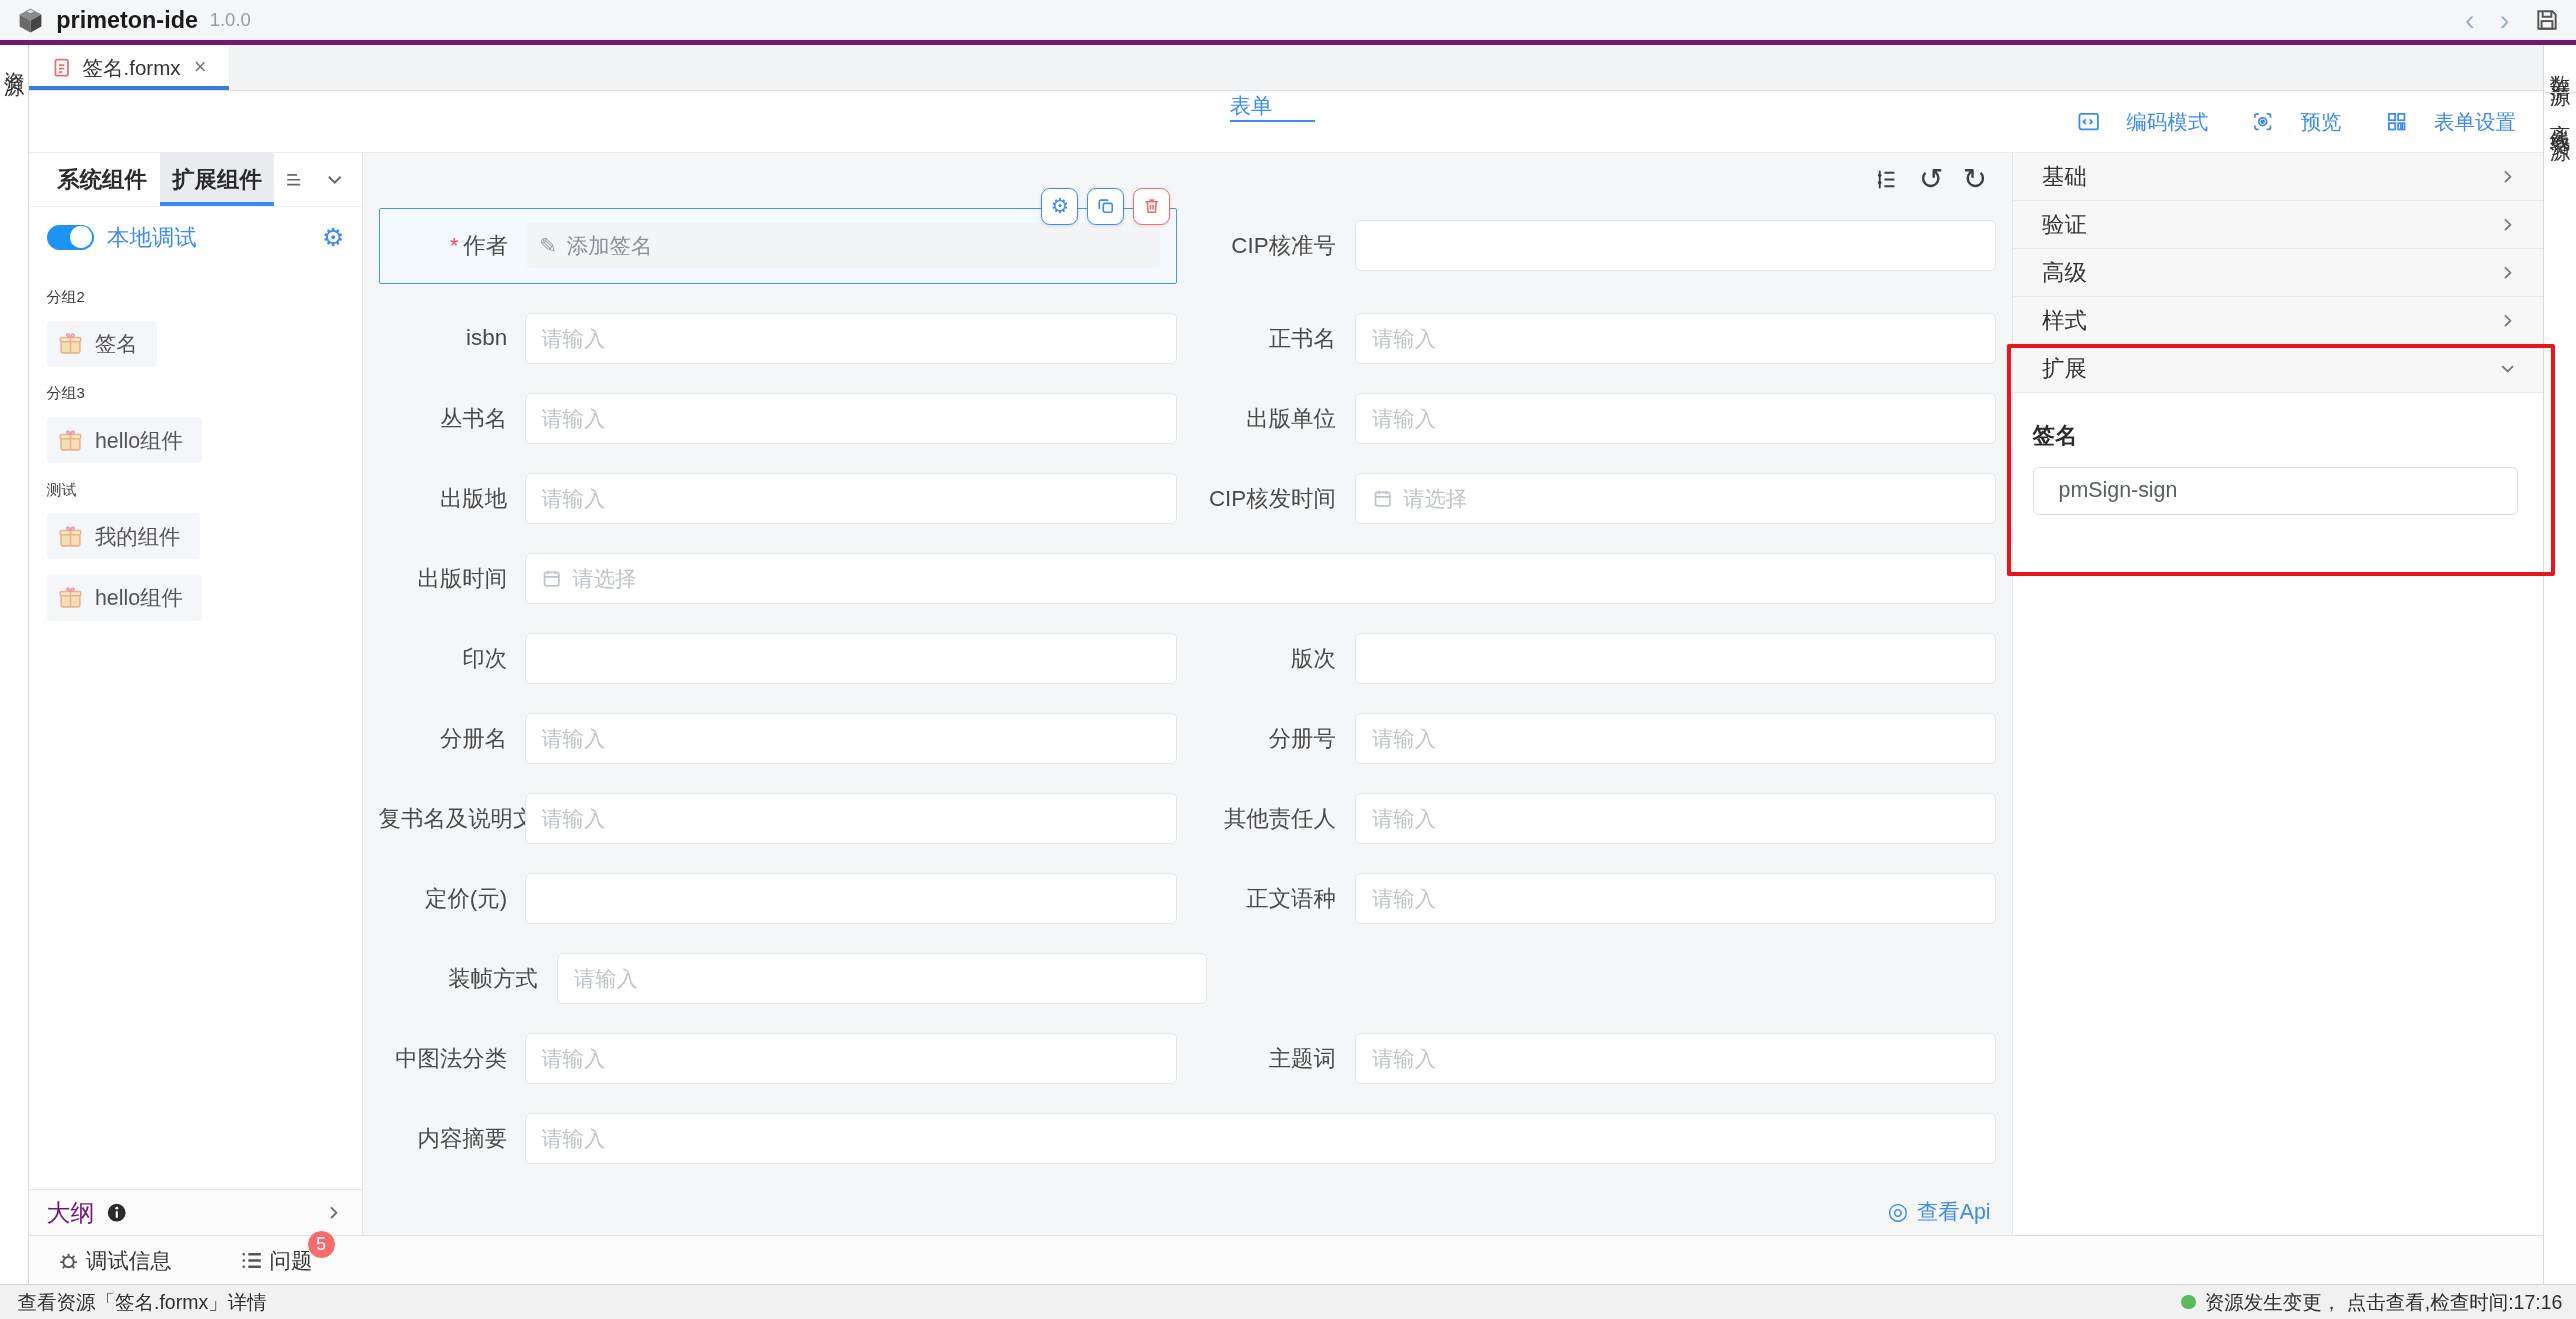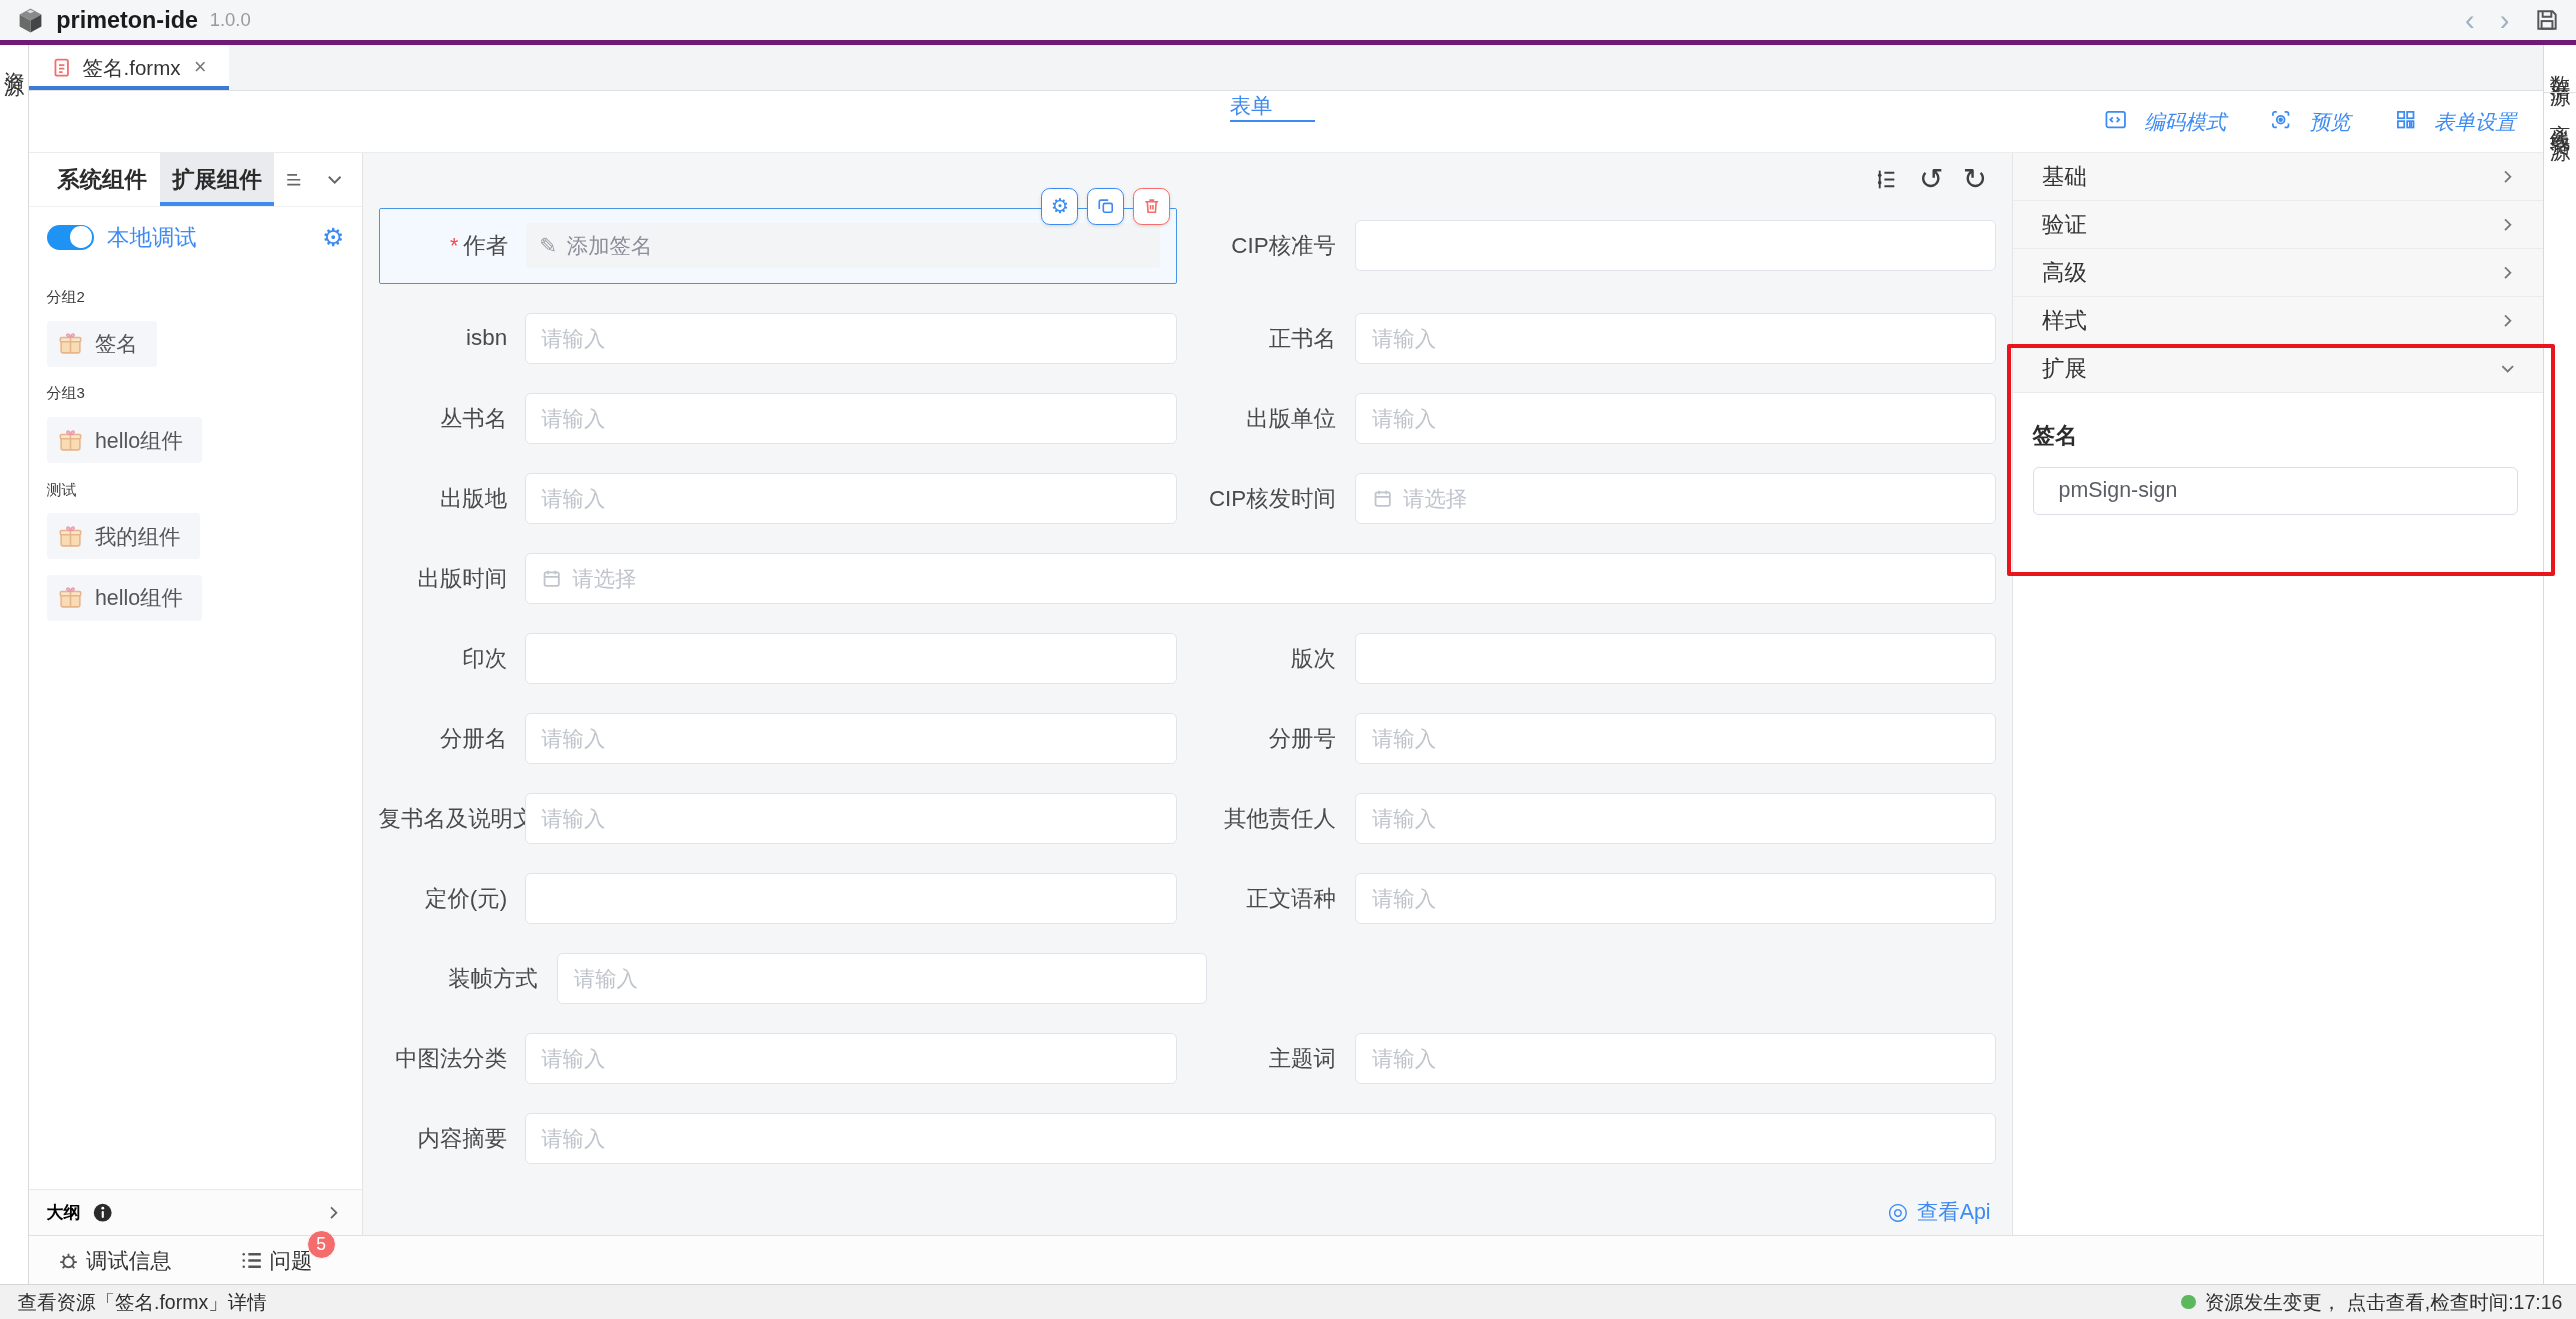--- a/index.html
+++ b/index.html
@@ -33,21 +33,21 @@
   .tab .close { font-size:21.4px; color:#777; margin-left:3.9px; }
 
   
   .viewbar { height:62px; flex:none; background:#fff; border-bottom:1px solid #ececec; display:flex; align-items:stretch; }
   .vb-side { flex:1; display:flex; align-items:center; }
   .vb-center { display:flex; align-items:stretch; gap:45px;flex-direction:column; }
   .vtab { display:flex; align-items:center; font-size:21.4px; color:#333; border-bottom:2.9px solid transparent; cursor:pointer; }
   .vtab.active { color:#3d8bf2; border-bottom-color:#3d8bf2; }
   .vtab.add { font-size:25px; color:#444; }
   .vb-side.right { justify-content:flex-end; gap:43px; padding-right:27px; }
-  .vb-action { display:flex; gap:17px; color:#3d8bf2; font-size:20.5px; cursor:pointer;font-style:italic; }
+  .vb-action { display:flex; align-items:center; gap:26px; color:#3d8bf2; font-size:20.5px; cursor:pointer; }
 
   
   .work { flex:1; display:flex; min-height:0; }
 
   
   .sidebar { width:334px; flex:none; background:#fff; border-right:1px solid #e4e4e4; display:flex; flex-direction:column; }
   .sb-tabs { height:54px; flex:none; display:flex; align-items:stretch; padding-left:15.6px; border-bottom:1px solid #f0f0f0; }
   .sbtab { display:flex; align-items:center; padding:0 12.7px; font-size:22.4px; font-weight:bold; color:#2b2b2b; cursor:pointer; position:relative; }
   .sbtab.active { background:#e9ebee; }
   .sbtab.active::after { content:""; position:absolute; left:0; right:0; bottom:0; height:3.9px; background:#3d8bf2; }
@@ -57,21 +57,21 @@
   .switch { width:47px; height:25px; border-radius:12.7px; background:#1f93f4; position:relative; flex:none; cursor:pointer; }
   .switch .knob { position:absolute; top:1.9px; right:1.9px; width:21.4px; height:21.4px; border-radius:50%; background:#fff; }
   .toggle-label { font-size:22.4px; color:#3d8bf2; }
   .gear-glyph { font-size:25px; color:#3d8bf2; margin-left:auto; cursor:pointer; line-height:1; }
   .sb-groups { flex:1; padding:3.9px 17.5px 0; overflow:hidden; }
   .grp-title { font-size:15px; color:#3a3a3a; margin:17.5px 0 13.6px; }
   .grp-item { display:flex; width:fit-content; align-items:center; gap:11.7px; background:#f5f6fa; border-radius:3.9px;
               height:46px; padding:0 19.5px 0 11.7px; margin-bottom:15.6px; font-size:21.4px; color:#555; cursor:pointer; }
   .outline-row { margin-top:auto; height:46px; flex:none; border-top:1px solid #e8e8e8; background:#fbfbfb;
                  display:flex; align-items:center; gap:11.7px; padding:0 17.5px; }
-  .outline-label { font-size:17px; font-weight:bold; color:#000000; }
+  .outline-label { font-size:24px; font-weight:normal; color:#701a75; }
   .outline-chev { margin-left:auto; display:flex; align-items:center; cursor:pointer; }
 
   
   .canvas { flex:1; min-width:0; background:#f5f6f7; display:flex; flex-direction:column; }
   .cv-toolbar { height:53px; flex:none; display:flex; align-items:center; justify-content:flex-end; gap:19.5px; padding-right:25px; }
   .undo-redo { font-size:29px; color:#3f3f3f; line-height:1; cursor:pointer; font-family:"DejaVu Sans",sans-serif; }
   .form { padding:1.9px 15.6px 0; }
   .form-row { display:flex; margin-bottom:29px; }
   .cell { display:flex; align-items:center; }
   .cell.c1 { width:807px; }

